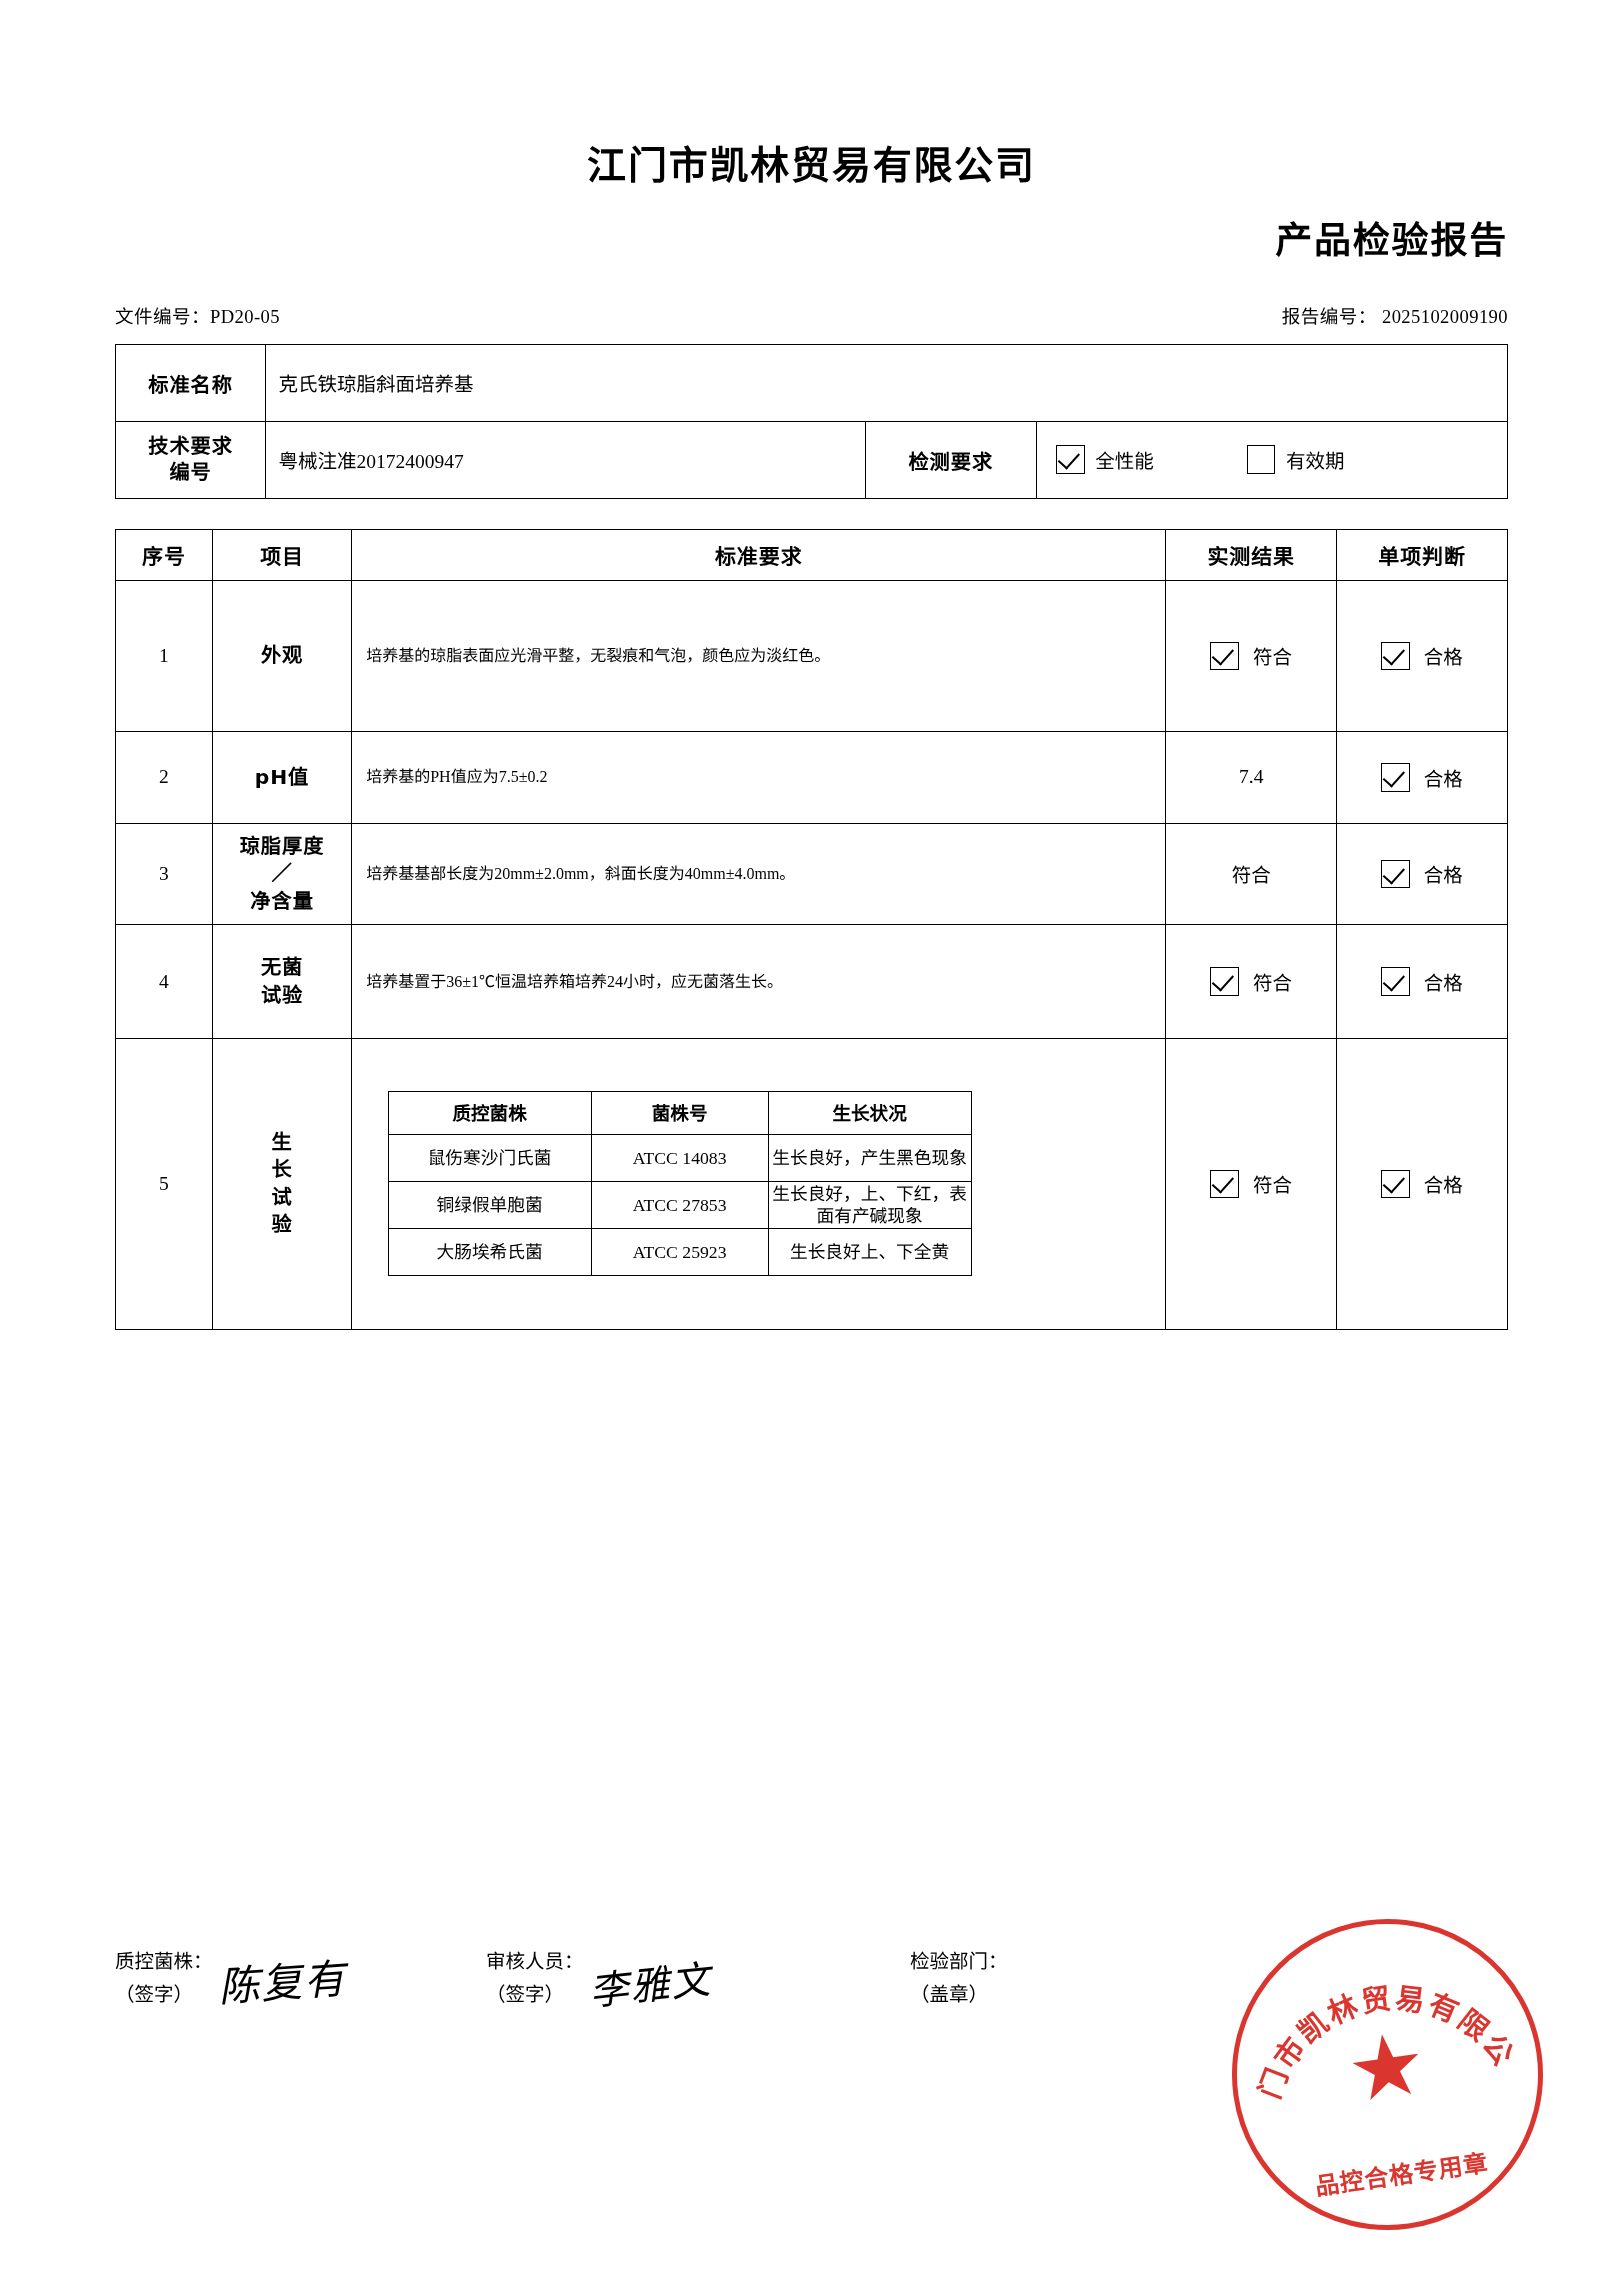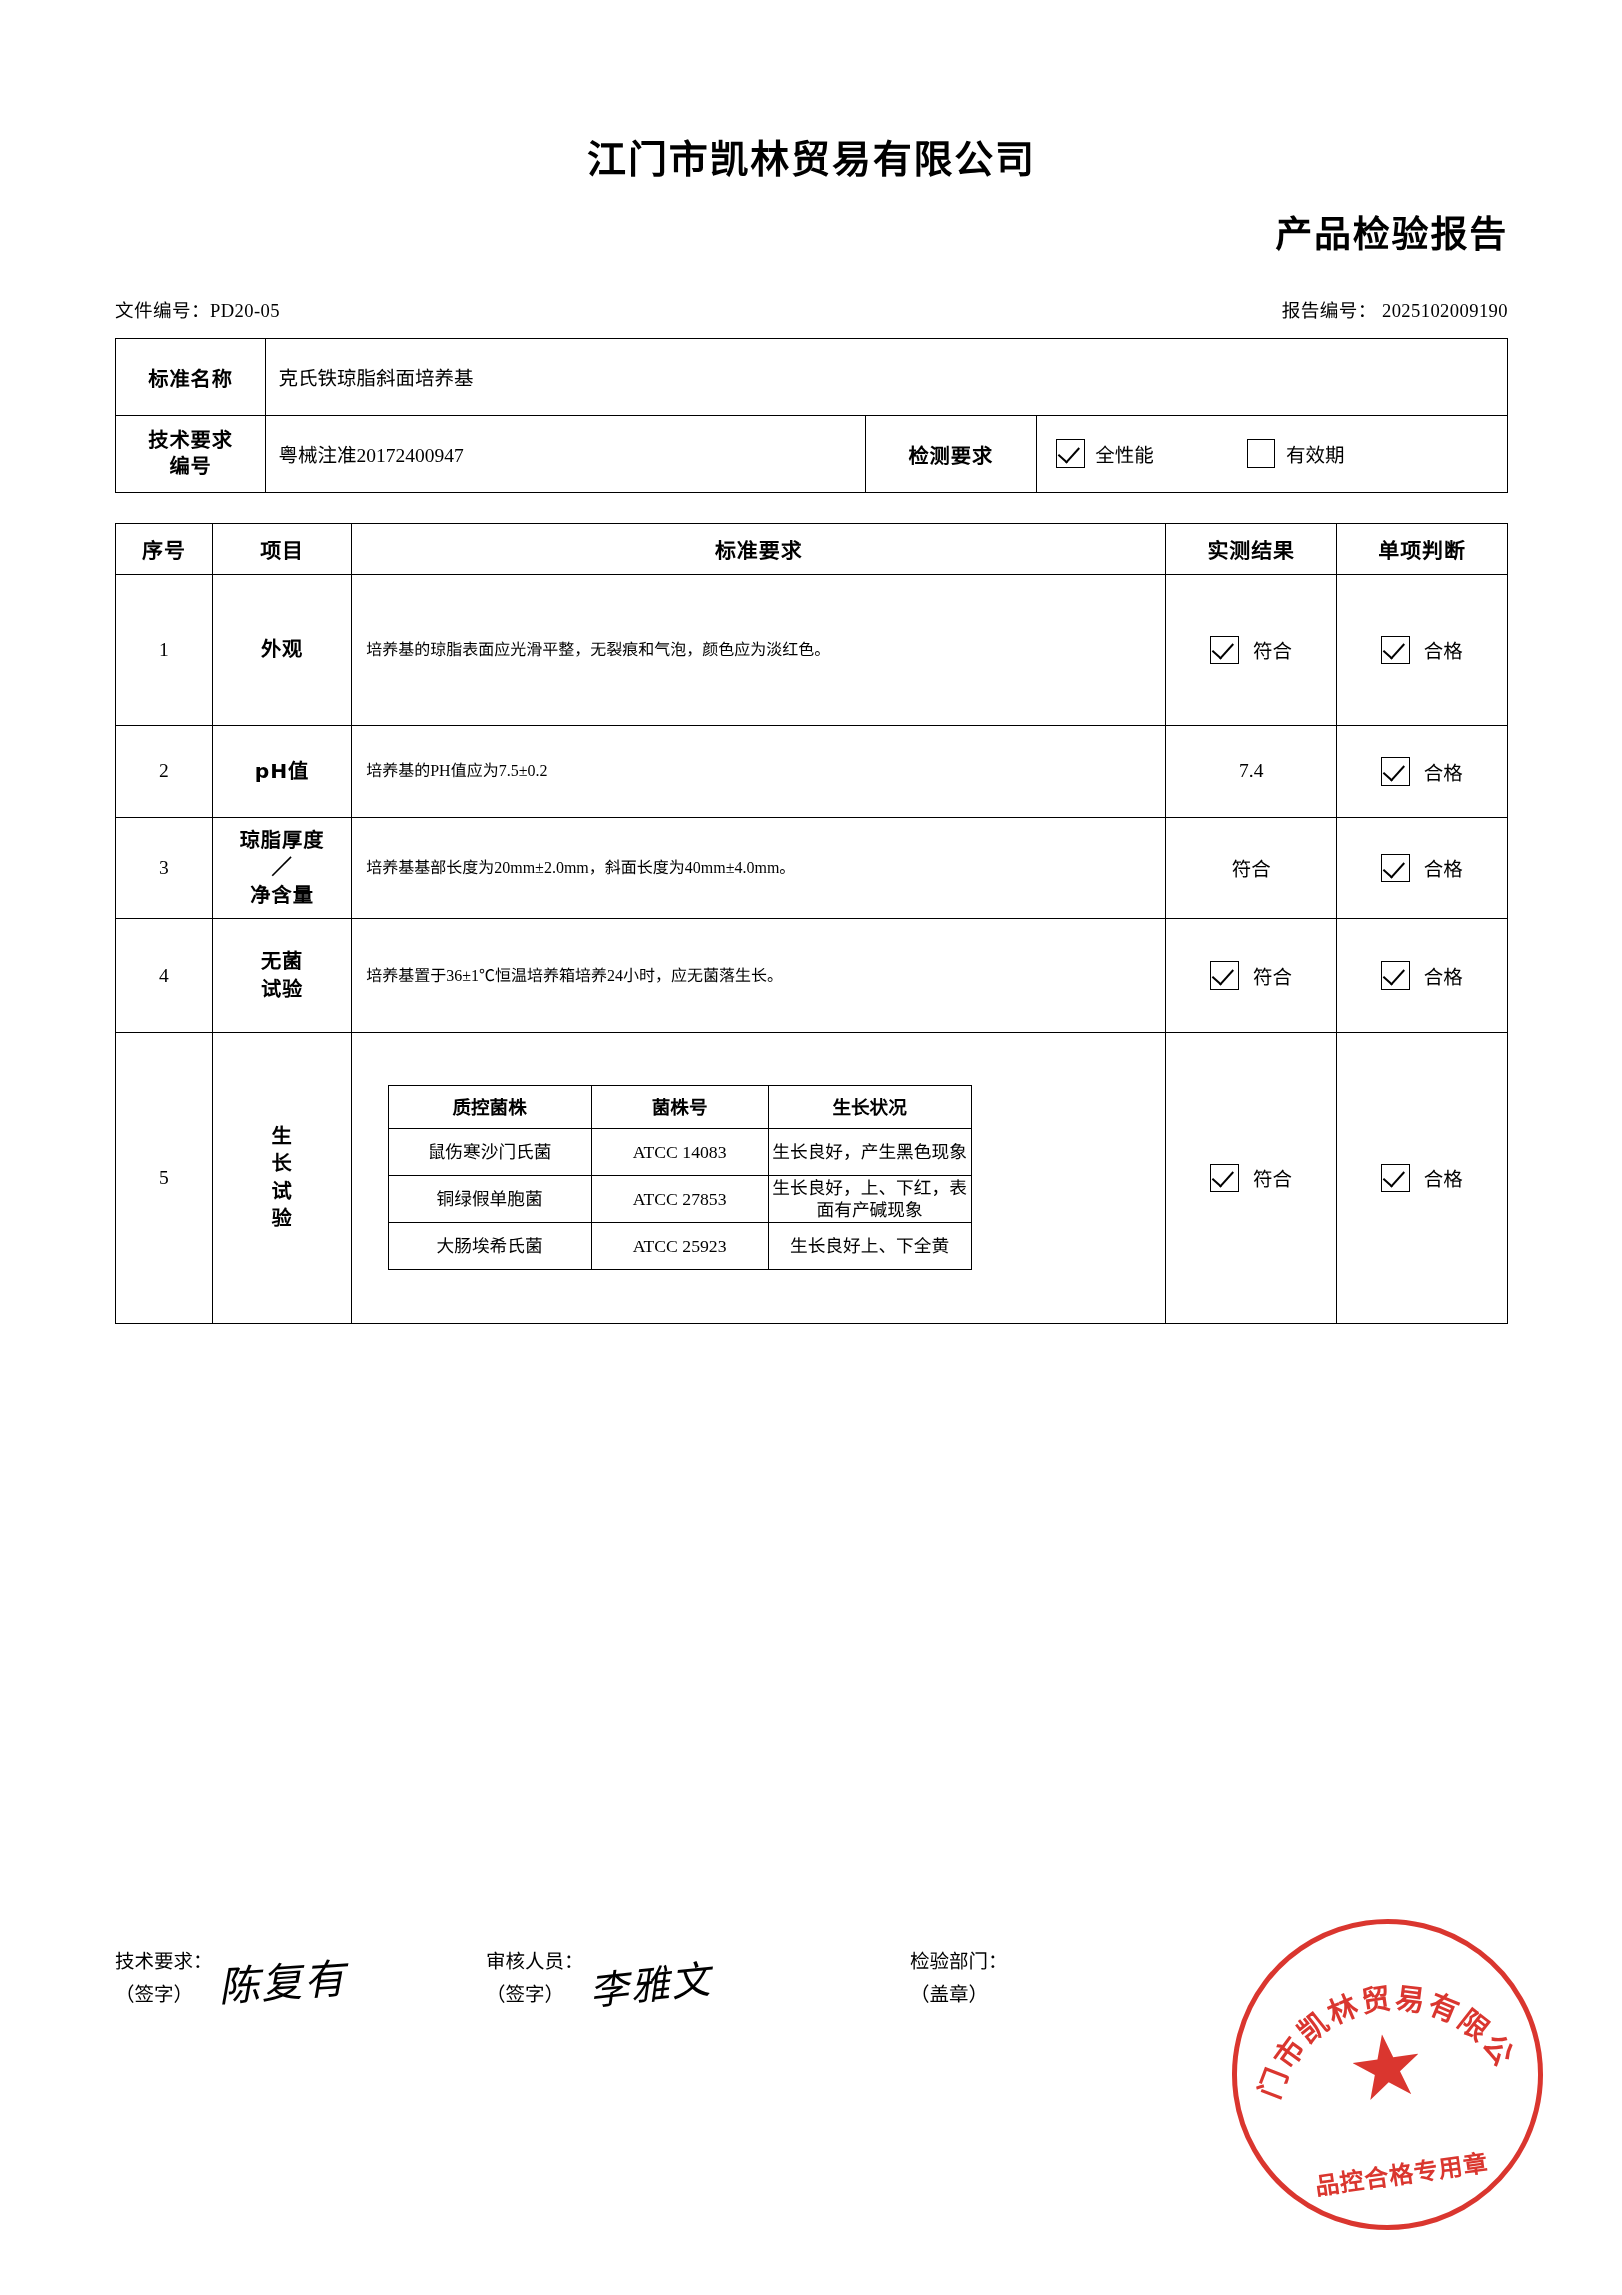--- a/index.html
+++ b/index.html
@@ -13,21 +13,21 @@
     font-family: "Liberation Serif", "DejaVu Serif", serif;
     color: #000000;
     position: relative;
     overflow: hidden;
   }
   .page {
     width: 1623px;
     height: 2295px;
     position: relative;
     box-sizing: border-box;
-    padding: 4px 115px;
+    padding: 10px 115px;
   }
 
   
   .title-block {
     text-align: center;
     padding-top: 124px;
   }
   .title-line1 {
     font-size: 39px;
     font-weight: bold;
@@ -480,21 +480,21 @@
           </td>
         </tr>
       </tbody>
     </table>
   </div>
 
   <div class="sign-area">
     <div class="sign-row">
       <div class="sign-block block-qc">
         <div class="sign-label">
-          <div>技术要求：</div>
+          <div>质控菌株：</div>
           <div>（签字）</div>
         </div>
         <div class="sig-hand">陈复有</div>
       </div>
 
       <div class="sign-block block-review">
         <div class="sign-label">
           <div>审核人员：</div>
           <div>（签字）</div>
         </div>

